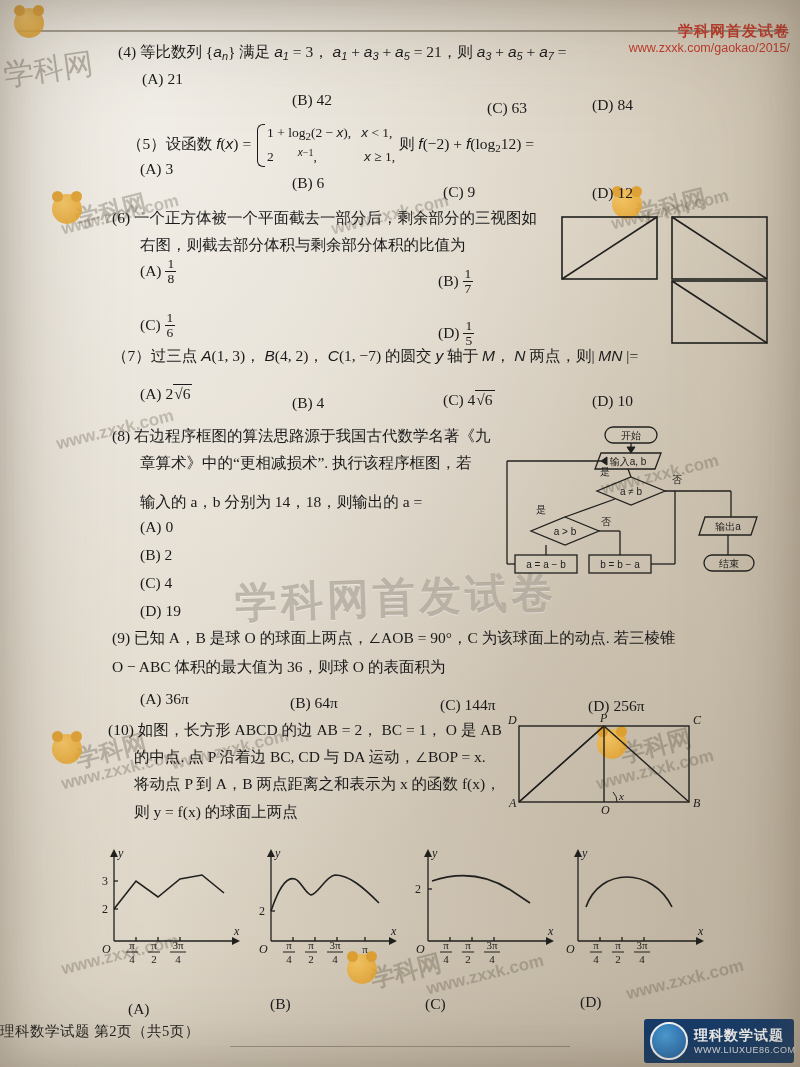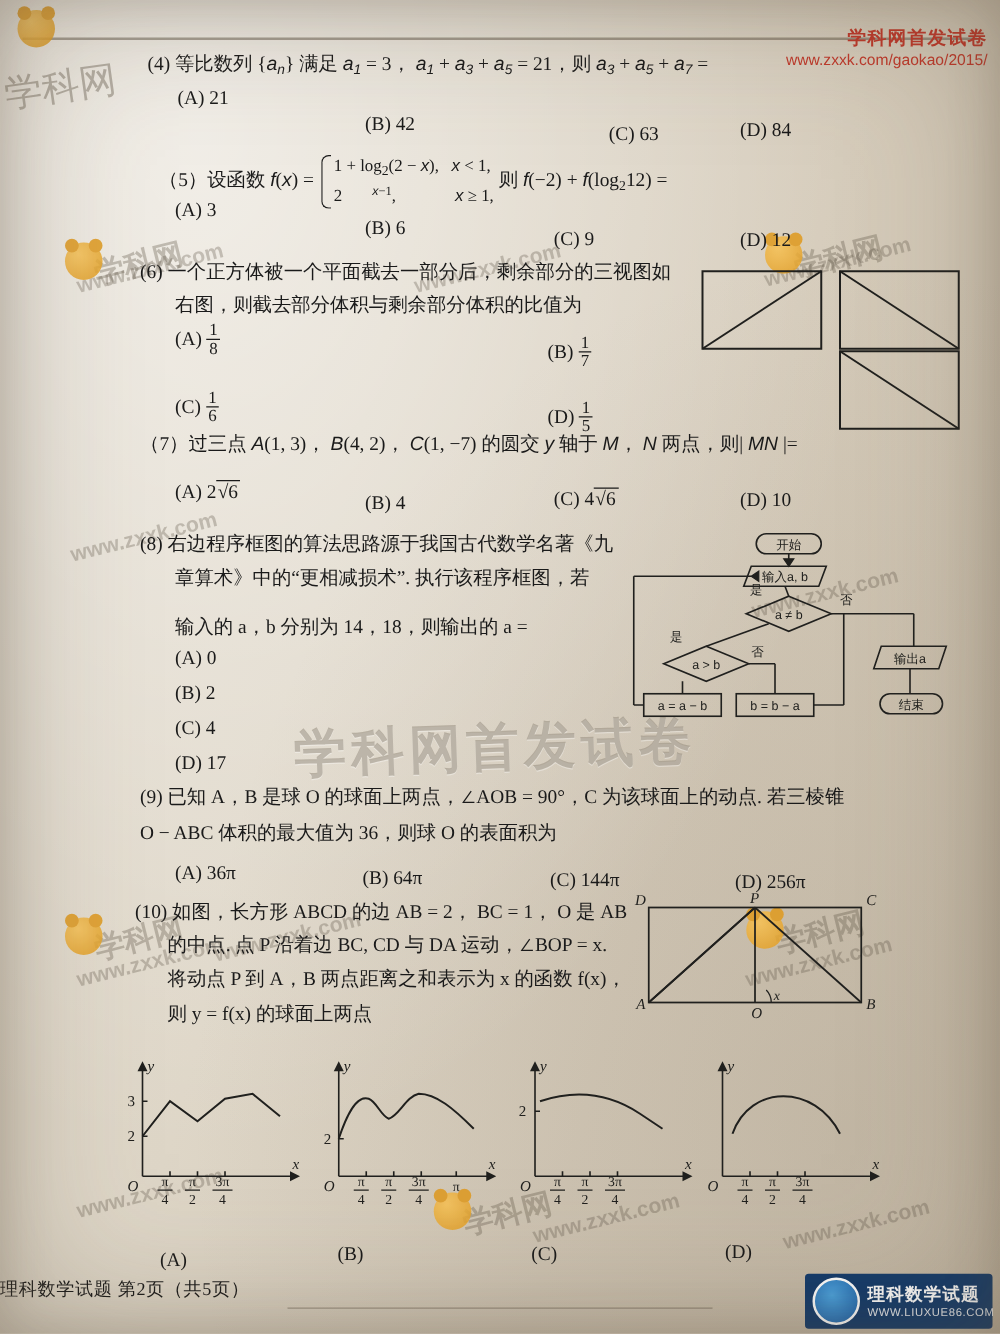--- a/index.html
+++ b/index.html
@@ -218,21 +218,21 @@
     <div class="opt" style="left:292px;top:394px;">(B) 4</div>
     <div class="opt" style="left:443px;top:391px;">(C) 4<span class="sqrt">√6</span></div>
     <div class="opt" style="left:592px;top:392px;">(D) 10</div>
 
     <div class="ln" style="left:112px;top:424px;">(8) 右边程序框图的算法思路源于我国古代数学名著《九</div>
     <div class="ln" style="left:140px;top:451px;">章算术》中的“更相减损术”. 执行该程序框图，若</div>
     <div class="ln" style="left:140px;top:490px;">输入的 a，b 分别为 14，18，则输出的 a =</div>
     <div class="opt" style="left:140px;top:518px;">(A) 0</div>
     <div class="opt" style="left:140px;top:546px;">(B) 2</div>
     <div class="opt" style="left:140px;top:574px;">(C) 4</div>
-    <div class="opt" style="left:140px;top:602px;">(D) 17</div>
+    <div class="opt" style="left:140px;top:602px;">(D) 19</div>
 
     <div class="fig" style="left:505px;top:425px;">
       <svg width="290" height="180" viewBox="0 0 290 180" font-family="Liberation Sans, sans-serif" font-size="10">
         <g stroke="#20201e" stroke-width="1.3" fill="none">
 
           <rect x="100" y="2" width="52" height="16" rx="8"></rect>
 
           <path d="M96 28 L156 28 L150 44 L90 44 Z"></path>
 
           <path d="M126 52 L160 66 L126 80 L92 66 Z"></path>

